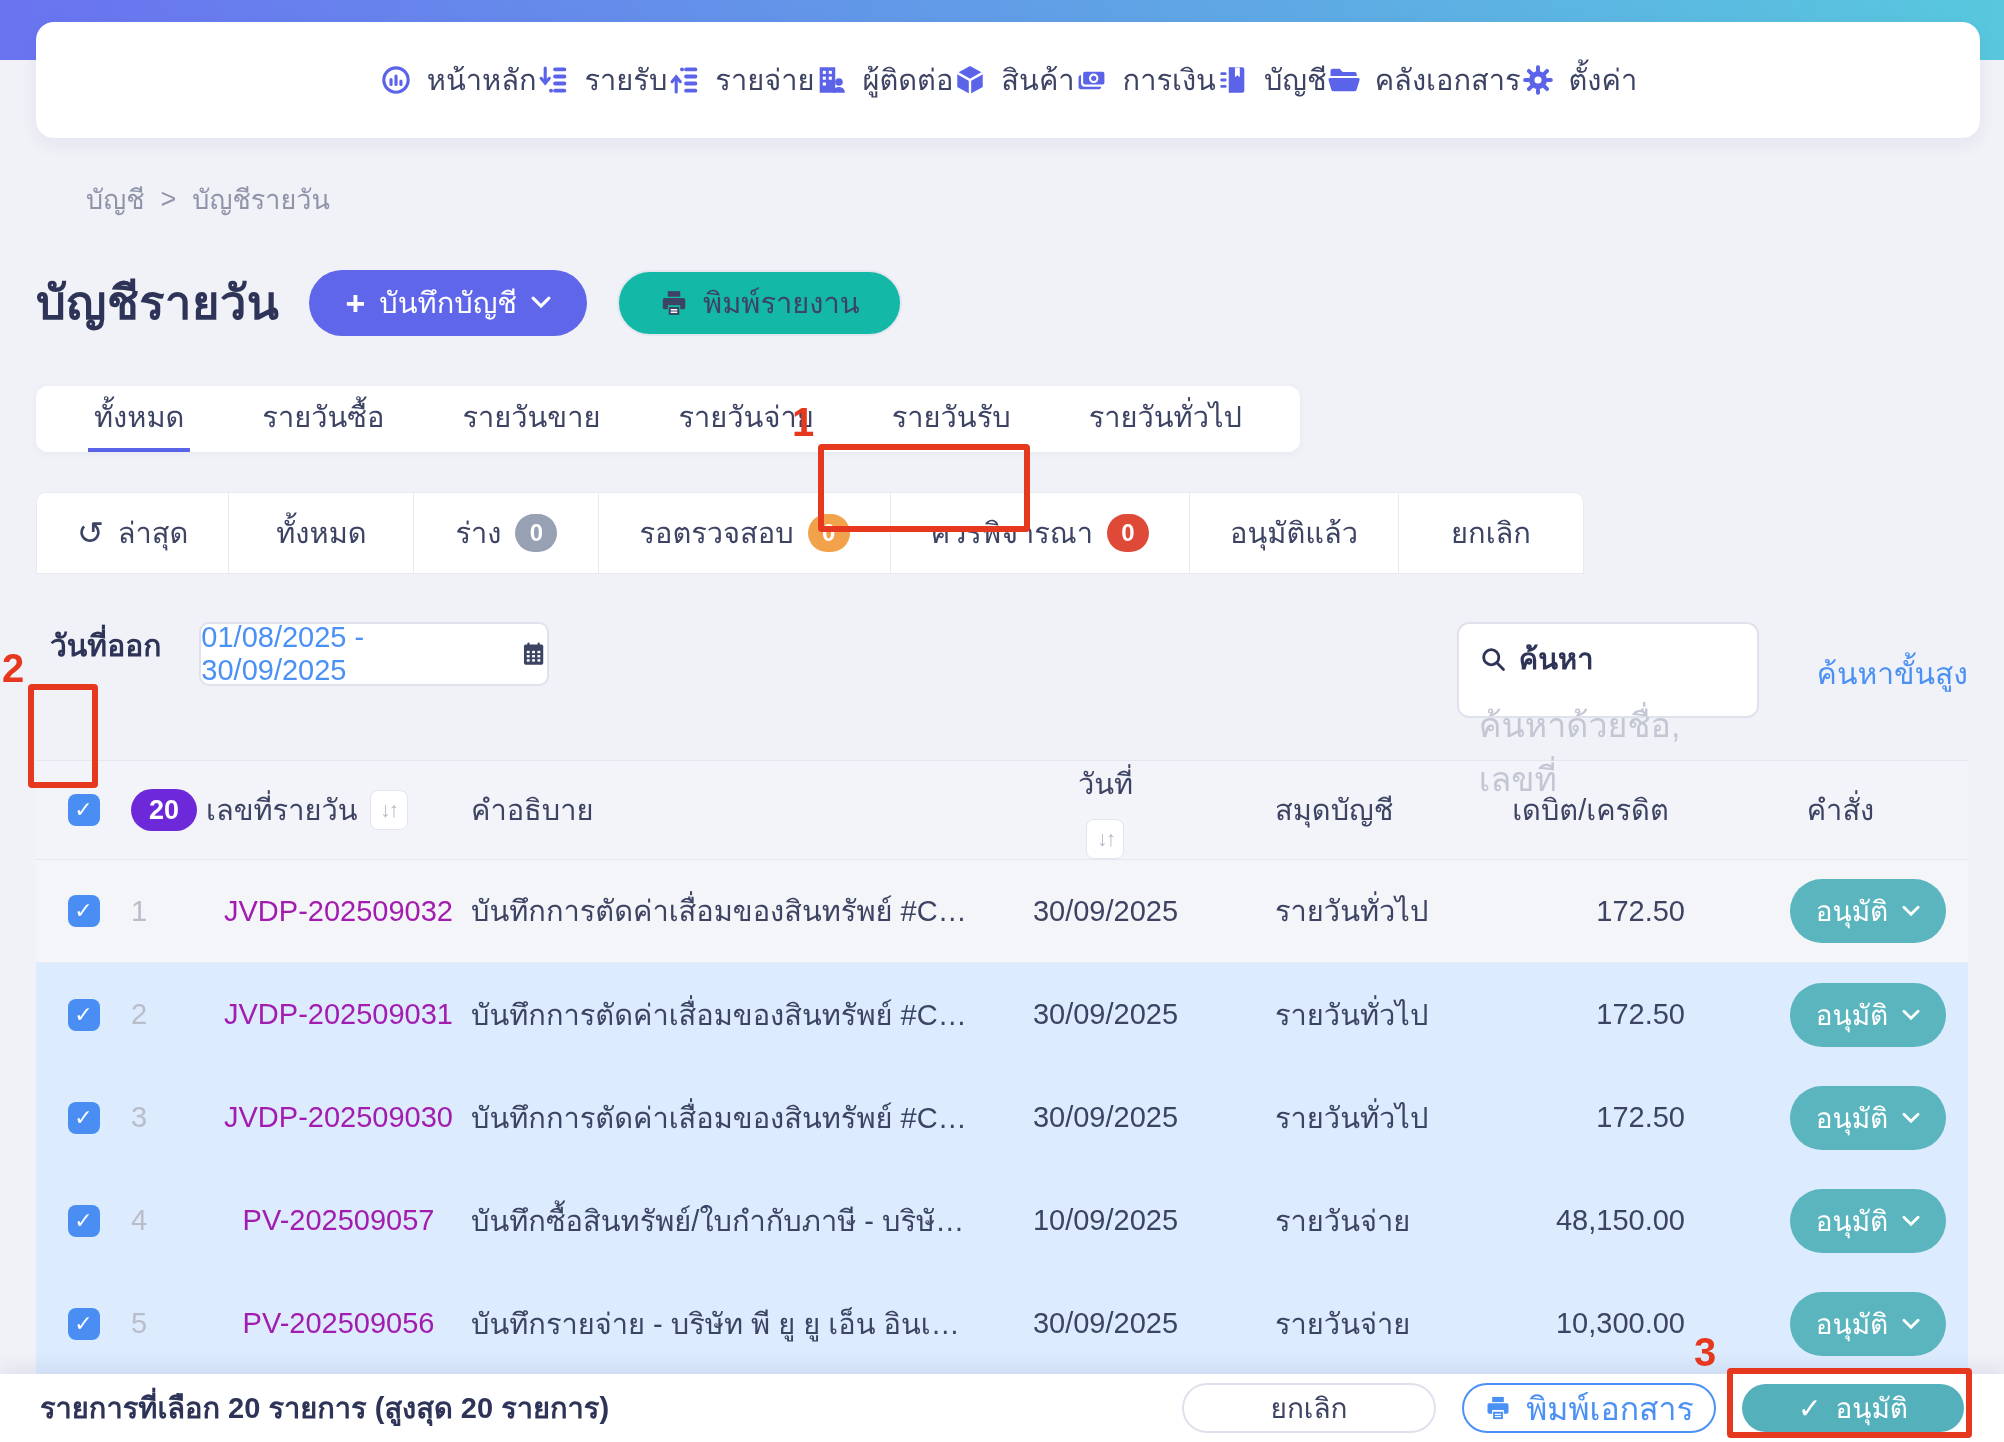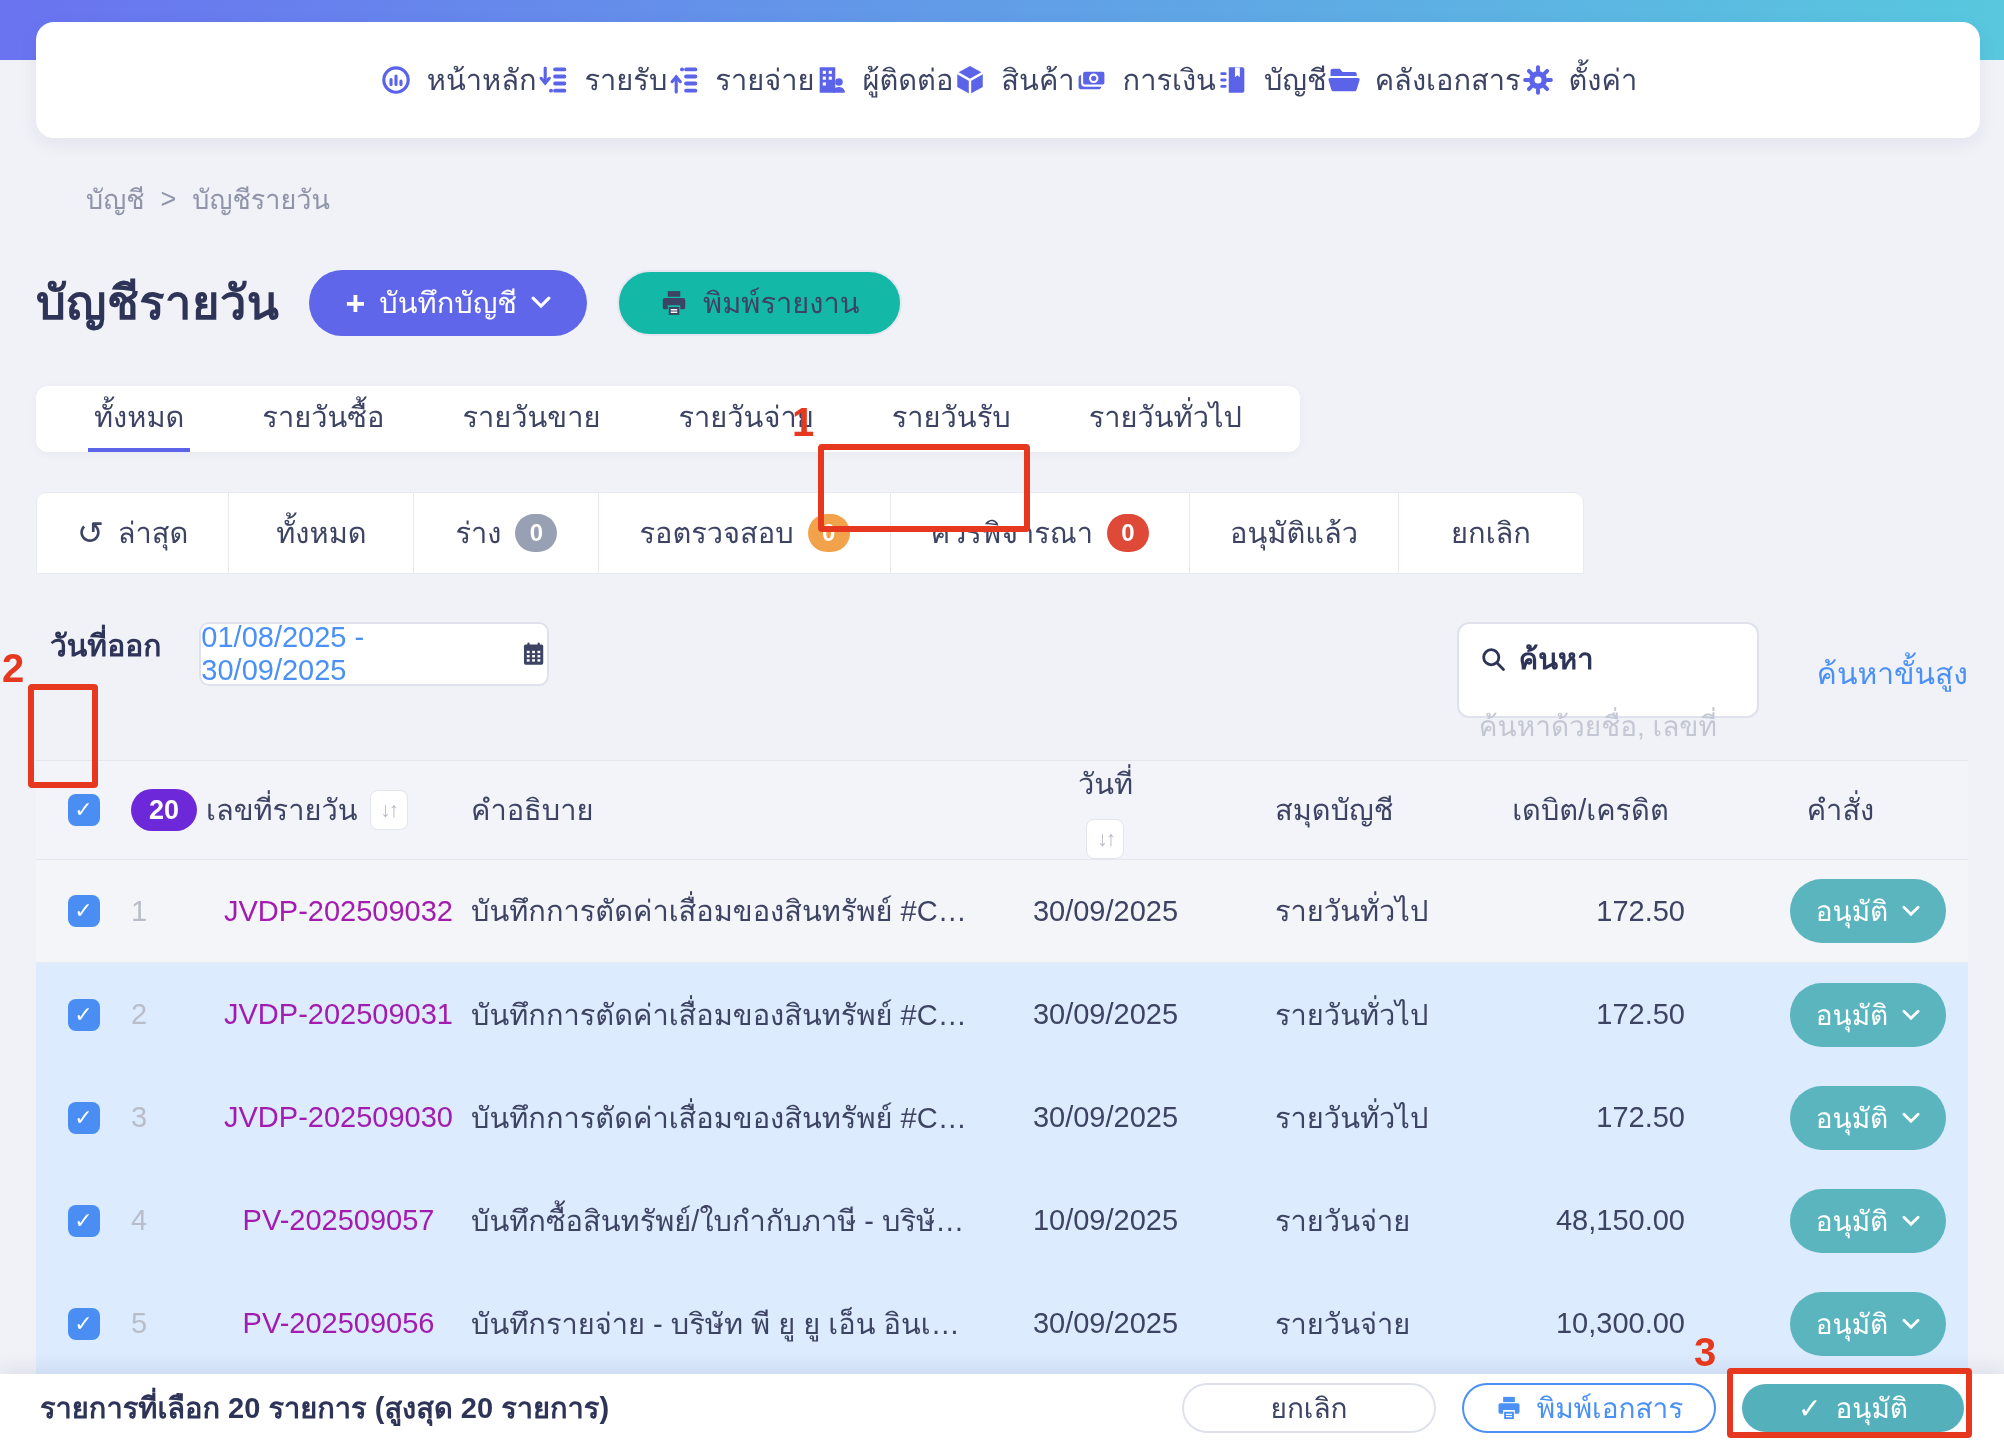--- a/index.html
+++ b/index.html
@@ -55,21 +55,21 @@
   
   .filter-row { margin-top:48px; display:flex; align-items:flex-start; }
   .date-label { font-size:30px; font-weight:bold; color:#2e3457; padding-left:14px; }
   .date-box { margin-left:38px; width:350px; height:64px; background:#fff;
     border:2px solid #dfe2ec; border-radius:10px; display:flex; align-items:center;
     justify-content:center; gap:12px; font-size:29px; color:#4a90f5; cursor:pointer; }
   .search-box { margin-left:auto; width:302px; height:96px; background:#fff;
     border:2px solid #dfe2ec; border-radius:12px; padding:12px 20px; cursor:text; }
   .search-top { display:flex; align-items:center; gap:12px; font-size:29px;
     font-weight:bold; color:#2e3457; }
-  .search-ph { margin-top:22px; font-size:28px; color:#c3c7d4; }
+  .search-ph { margin-top:16px; font-size:34px; color:#c3c7d4; }
   .adv-link { margin-left:58px; margin-top:28px; font-size:30px; color:#4a90f5; cursor:pointer; }
   
   .table { margin-top:42px; width:1932px; }
   .grid-row { display:grid;
     grid-template-columns:95px 75px 265px 1fr 215px 255px 245px 255px;
     align-items:center; }
   .thead { height:100px; background:#f3f4f9; border-top:1px solid #e5e7ef;
     border-bottom:1px solid #e5e7ef; font-size:29px; color:#3d4363; }
   .trow { height:103px; font-size:29px; }
   .row-plain { background:#f4f5f9; border-bottom:1px solid #e8eaf1; }
@@ -96,21 +96,21 @@
   .desc-cell { overflow:hidden; white-space:nowrap; text-overflow:ellipsis; padding-right:20px; }
   
   .footerbar { position:absolute; left:0; bottom:0; width:100%; height:68px;
     background:#fff; box-shadow:0 -6px 18px rgba(60,70,130,.10); z-index:20;
     display:flex; align-items:center; padding:0 40px; }
   .sel-text { font-size:29px; font-weight:bold; color:#2e3457; }
   .foot-btns { margin-left:auto; display:flex; align-items:center; gap:26px; }
   .btn-outline { width:254px; height:50px; border-radius:25px; background:#fff;
     border:2px solid #dfe2ec; color:#3d4363; font-size:28px; }
   .btn-blueoutline { width:254px; height:50px; border-radius:25px; background:#fff;
-    border:2px solid #4a90f5; color:#4a90f5; font-size:28px; }
+    border:2px solid #4a90f5; color:#4a90f5; font-size:32px; }
   .btn-teal { width:222px; height:48px; border-radius:24px; background:#54b1bc;
     color:#fff; font-size:28px; }
   
   .ann-box { position:absolute; border:6px solid #e6371f; border-radius:4px;
     z-index:40; pointer-events:none; }
   .ann-num { position:absolute; color:#e6371f; font-size:40px; font-weight:bold;
     z-index:40; pointer-events:none; }
   #ann1-box { left:818px; top:444px; width:212px; height:88px; }
   #ann1-num { left:792px; top:400px; }
   #ann2-box { left:28px;  top:684px; width:70px;  height:104px; }

